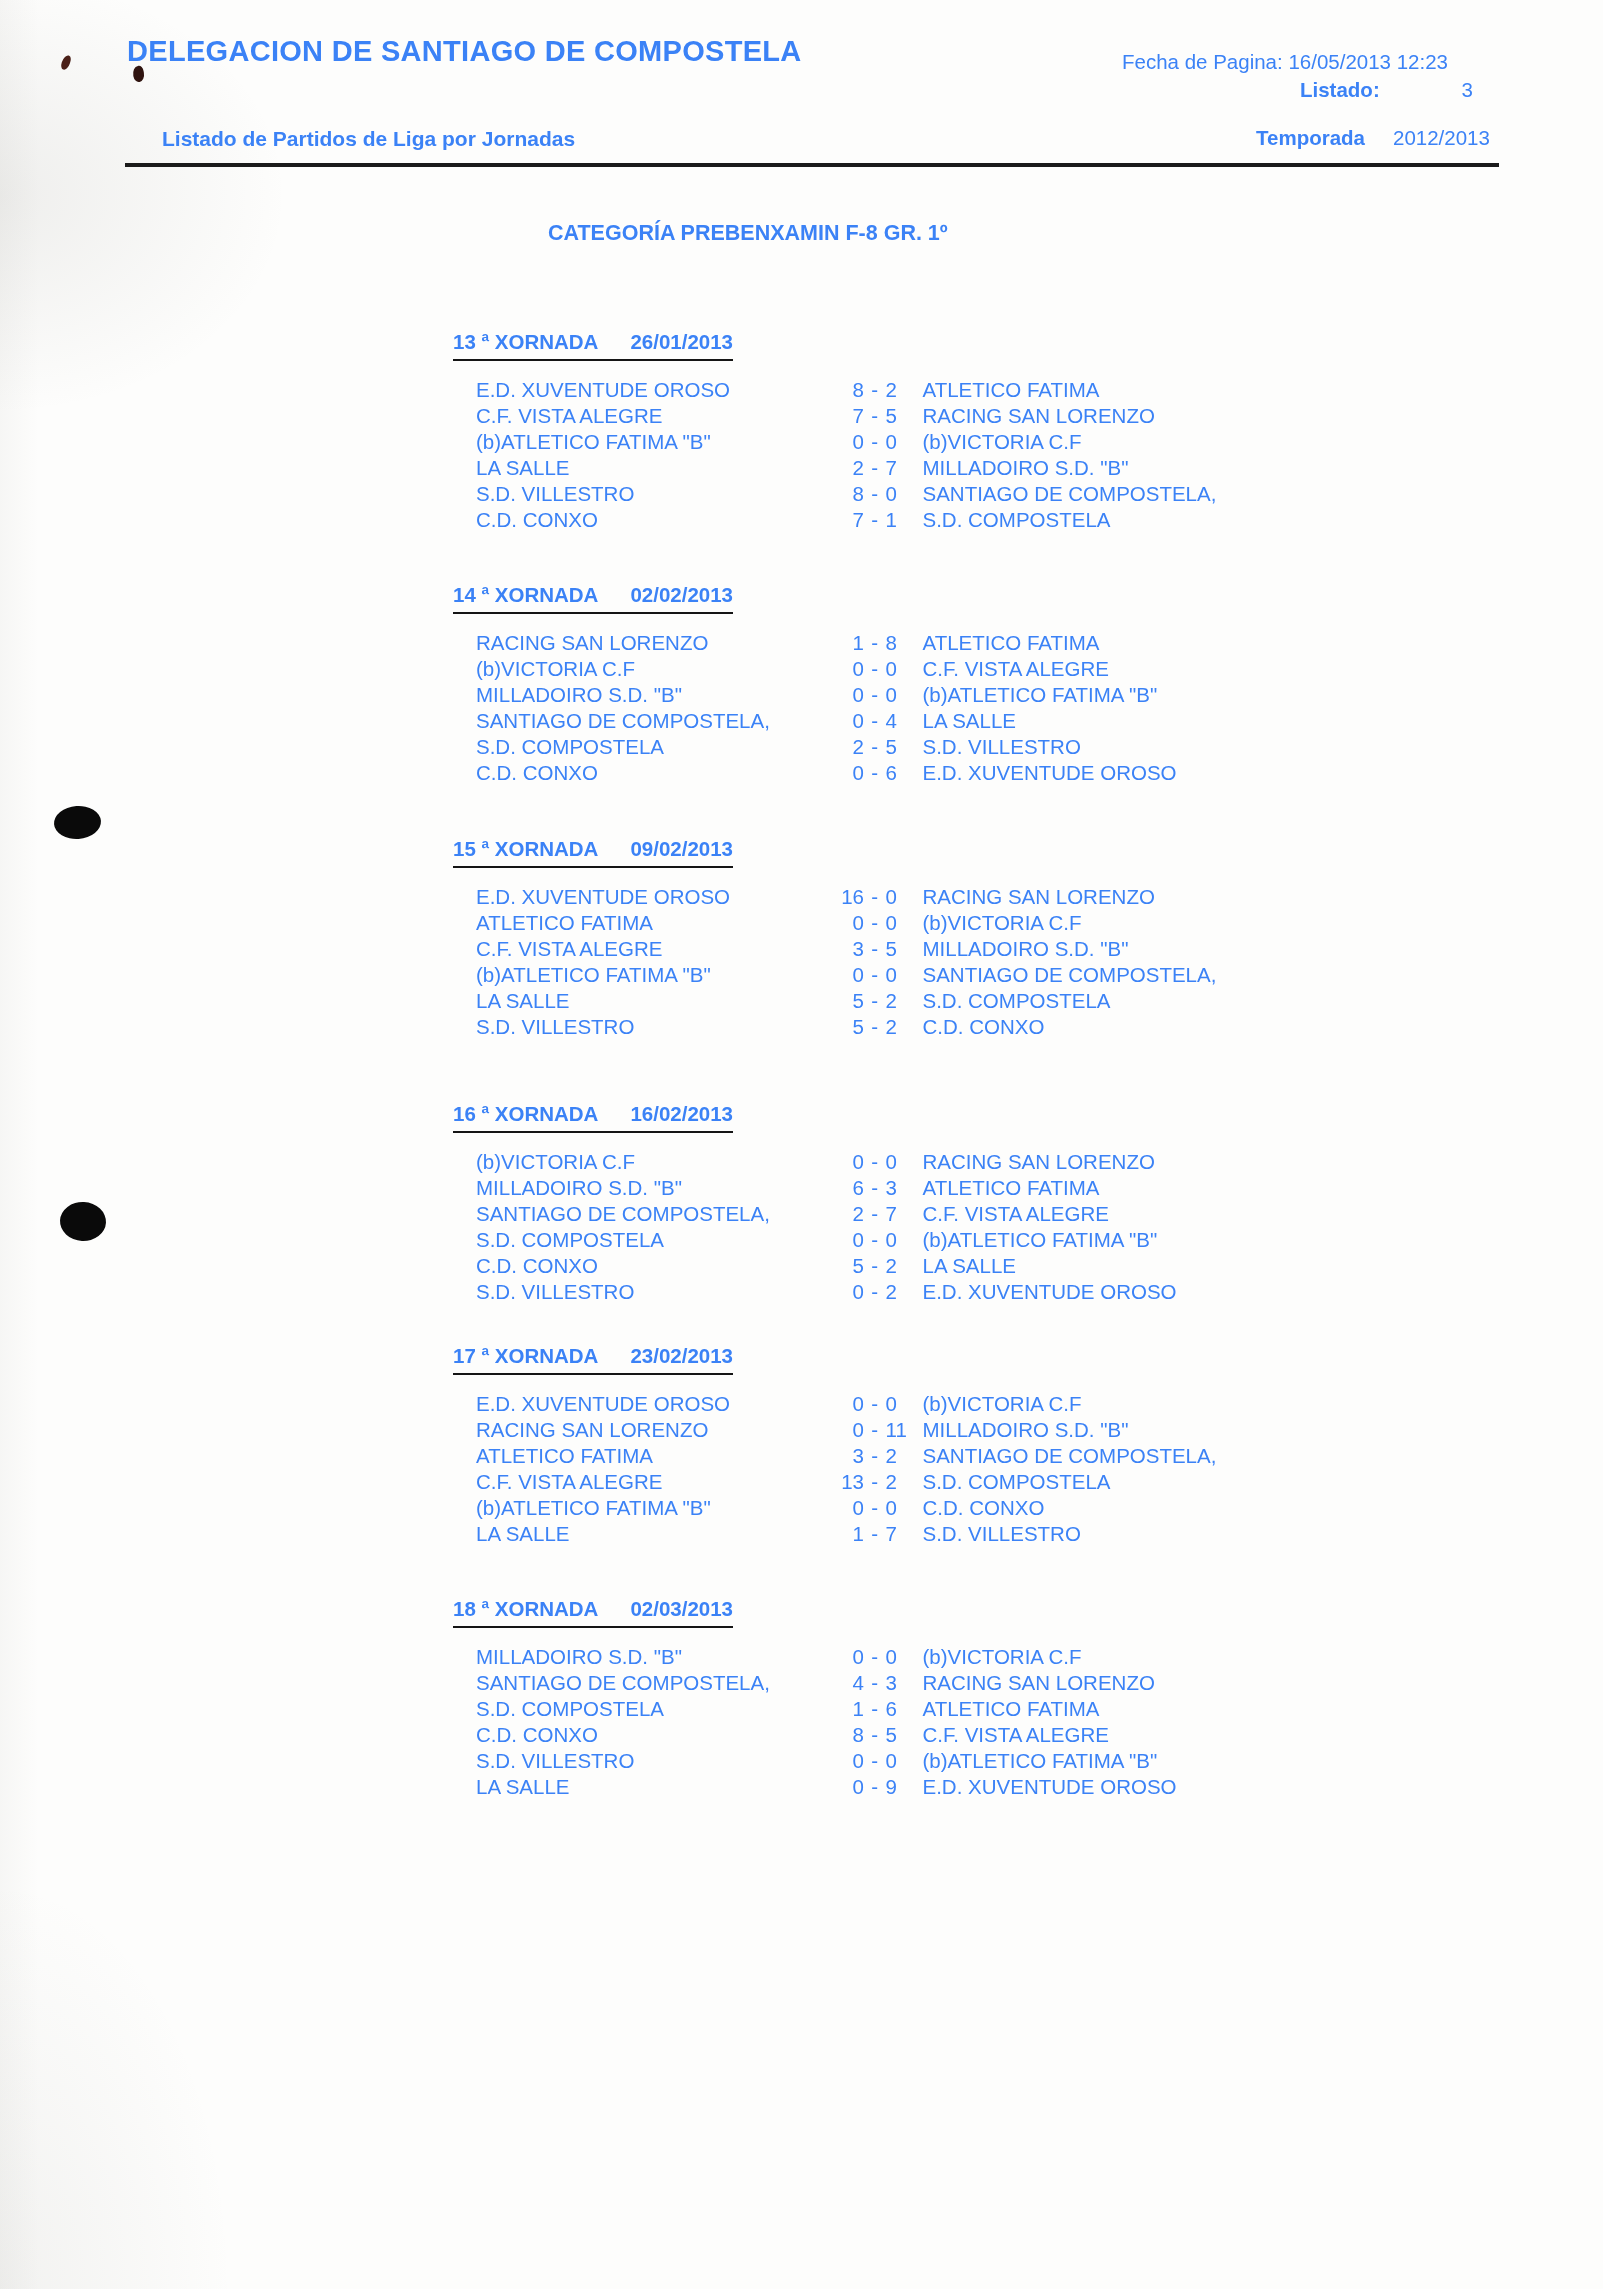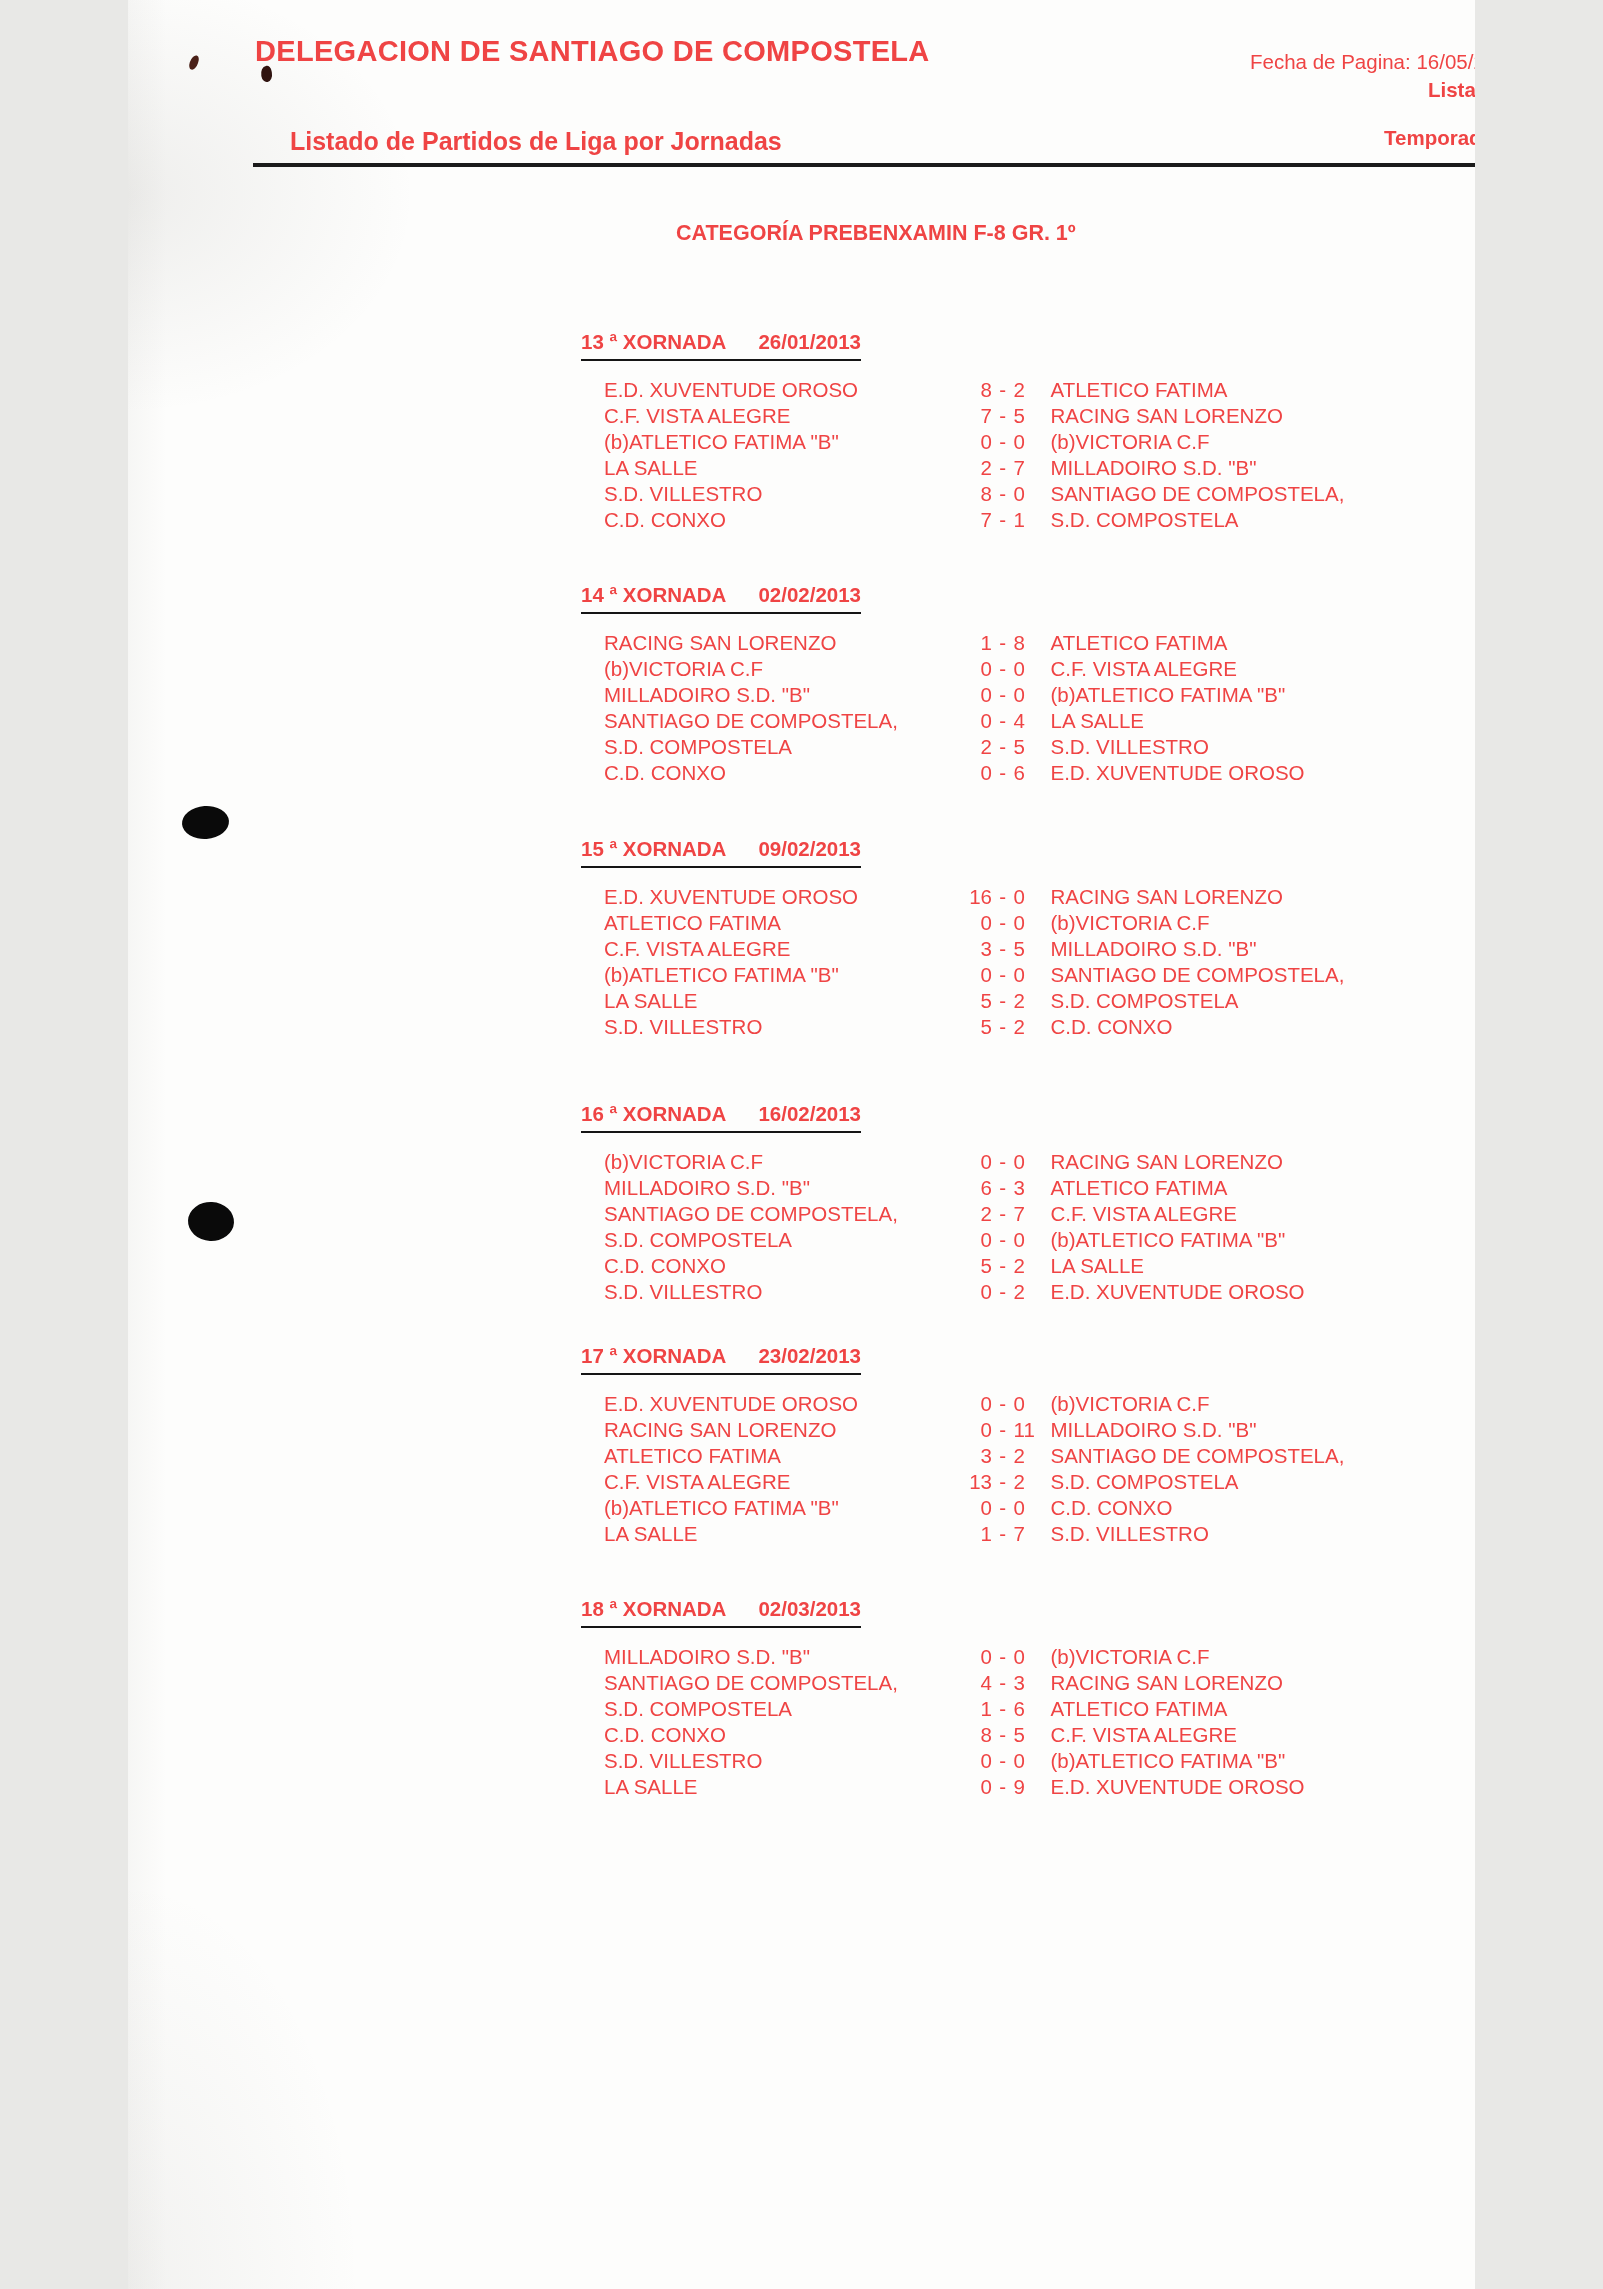--- a/index.html
+++ b/index.html
@@ -2,27 +2,27 @@
 <html><head>
 <meta charset="utf-8">
 <style>
   html, body {
     margin: 0;
     padding: 0;
     background: #e8e8e6;
   }
   .page {
     position: relative;
-    width: 1347px;
+    width: 1603px;
     height: 2290px;
     margin: 0 auto;
     background: #fdfdfc;
     overflow: hidden;
     font-family: "Liberation Sans", "DejaVu Sans", sans-serif;
-    color: #ef4444;
+    color: #3b82f6;
   }
   
   .page::before {
     content: "";
     position: absolute;
     inset: 0;
     pointer-events: none;
     background:
       radial-gradient(410px 312px at 0px 195px, rgba(110,108,100,0.10), transparent 70%),
       radial-gradient(332px 585px at 0px 2290px, rgba(110,108,100,0.08), transparent 70%),
@@ -32,21 +32,21 @@
 
   .doc-title {
     left: 127px; top: 35px;
     font-size: 29px;
     font-weight: bold;
     letter-spacing: 0.3px;
     white-space: nowrap;
   }
   .doc-subtitle {
     left: 162px; top: 127px;
-    font-size: 25px;
+    font-size: 21px;
     font-weight: bold;
     white-space: nowrap;
   }
   .meta-line { font-size: 20.5px; white-space: nowrap; }
   .meta-fecha { left: 1122px; top: 50px; }
   .meta-pagina-label { left: 1300px; top: 78px; font-weight: bold; }
   .meta-pagina-value { left: 1346px; top: 78px; width: 127px; text-align: right; }
   .meta-temporada-label { left: 1256px; top: 126px; font-weight: bold; }
   .meta-temporada-value { left: 1393px; top: 126px; }
 

